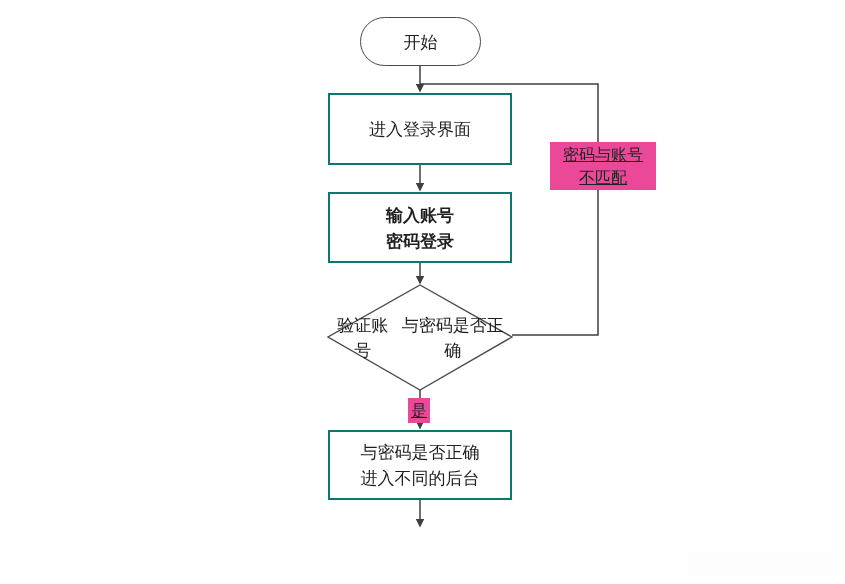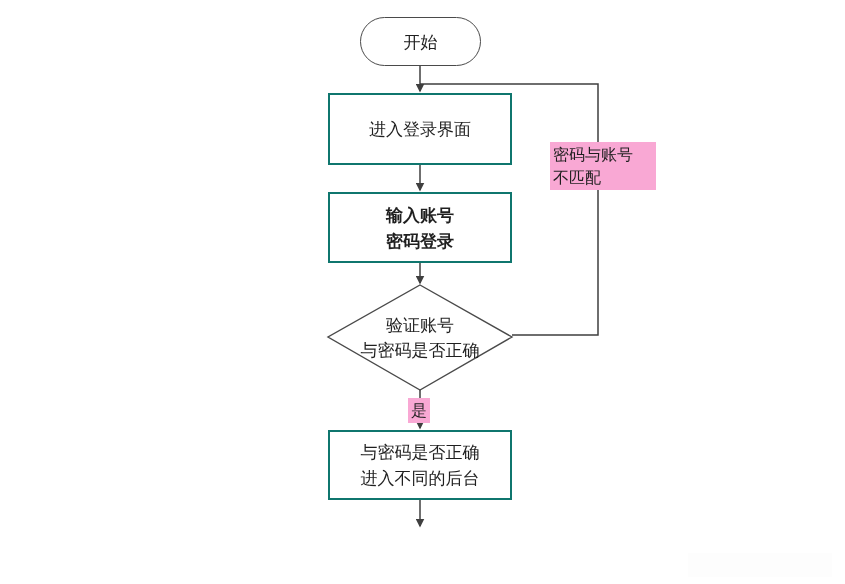--- a/index.html
+++ b/index.html
@@ -46,35 +46,37 @@
     height: 49px;
   }
   .process {
     border: 2px solid #0f766e;
     width: 184px;
   }
   .decision-text {
     position: absolute;
     background: transparent;
     display: flex;
-    flex-direction: column;
+    flex-direction: row;
     align-items: center;
     justify-content: center;
     text-align: center;
     font-size: 17px;
     line-height: 25px;
     color: #1f1f1f;
   }
   .edge-label {
     position: absolute;
-    background: #f9a8d4;
+    background: #ec4899;
+    text-align: center;
     font-size: 16px;
     line-height: 23px;
     color: #1f1f1f;
     padding: 1px 3px;
+    text-decoration: underline;
   }
   .watermark-remnant {
     position: absolute;
     left: 688px; top: 553px;
     width: 144px; height: 24px;
     background: #fdfdfd;
   }
 </style>
 </head>
 <body>

